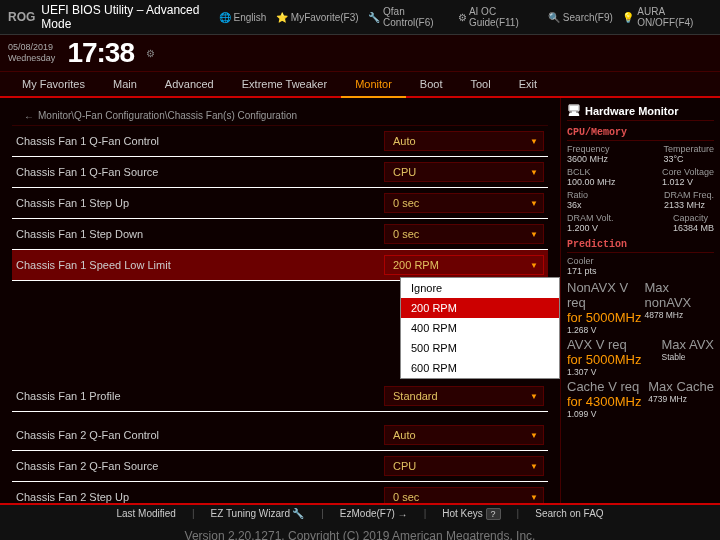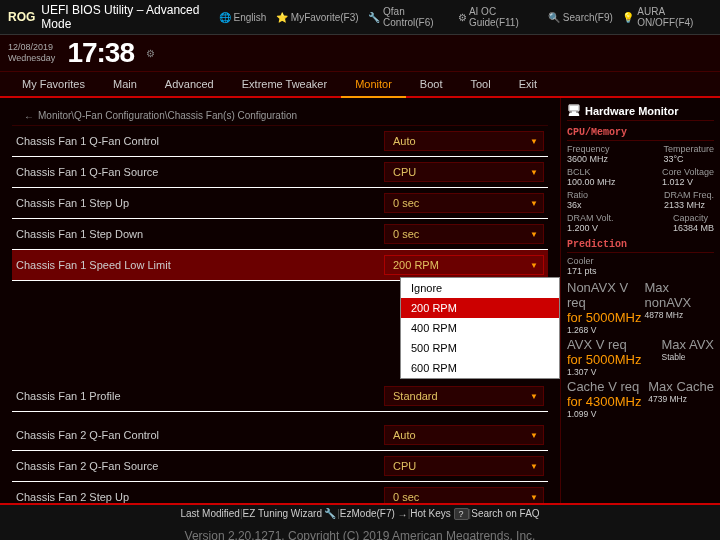--- a/index.html
+++ b/index.html
@@ -21,21 +21,21 @@
       align-items: center;
       justify-content: space-between;
       border-bottom: 1px solid #333;
     }
     .title-bar-left {
       display: flex;
       align-items: center;
       gap: 6px;
     }
     .rog-logo {
-      color: #fef9c3;
+      color: #a3a3a3;
       font-weight: bold;
       font-size: 12px;
     }
     .title-text {
       color: #fff;
       font-size: 12px;
     }
     .title-bar-right {
       display: flex;
       align-items: center;
@@ -246,21 +246,21 @@
       background: #111;
       border-top: 2px solid #c00;
       display: flex;
       flex-direction: column;
       align-items: center;
       padding: 3px 8px 2px;
     }
     .footer-top {
       display: flex;
       align-items: center;
-      gap: 0;
+      gap: 16px;
       font-size: 10px;
       color: #ccc;
       margin-bottom: 2px;
     }
     .footer-top span {
       cursor: pointer;
     }
     .footer-sep { color: #555; }
     .footer-bottom {
       font-size: 12px;
@@ -295,21 +295,21 @@
     <span>⭐ <span>MyFavorite(F3)</span></span>
     <span>🔧 <span>Qfan Control(F6)</span></span>
     <span>⚙ <span>AI OC Guide(F11)</span></span>
     <span>🔍 <span>Search(F9)</span></span>
     <span>💡 <span>AURA ON/OFF(F4)</span></span>
   </div>
 </div>
 
 <div class="datetime-bar">
   <div class="date-section">
-    <div>12/08/2019</div>
+    <div>05/08/2019</div>
     <div>Wednesday</div>
   </div>
   <div class="time-display">17:38</div>
   <span class="gear-icon-small">⚙</span>
 </div>
 
 <div class="nav-menu">
   <div class="nav-item">My Favorites</div>
   <div class="nav-item">Main</div>
   <div class="nav-item">Advanced</div>

